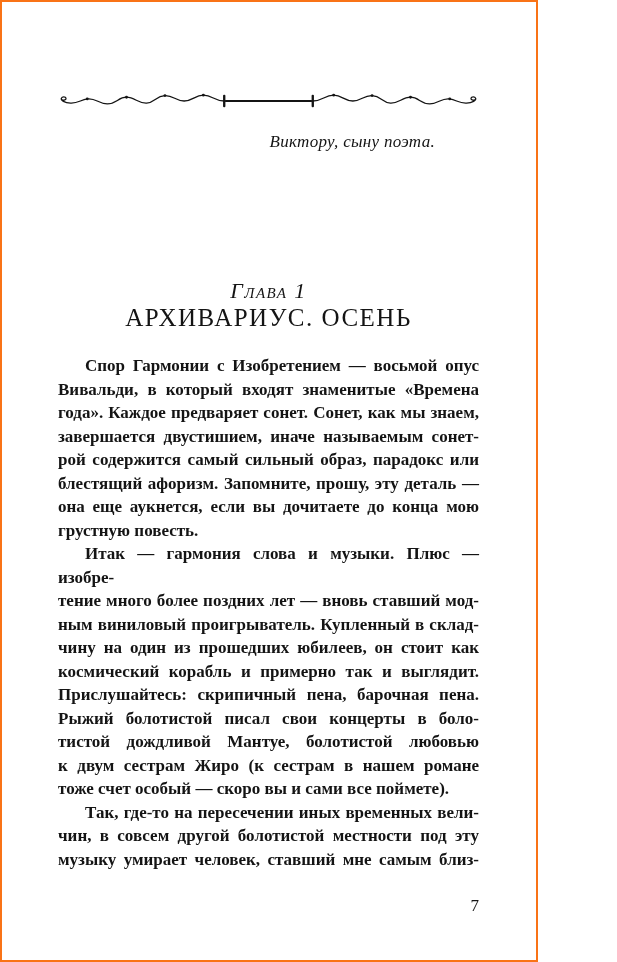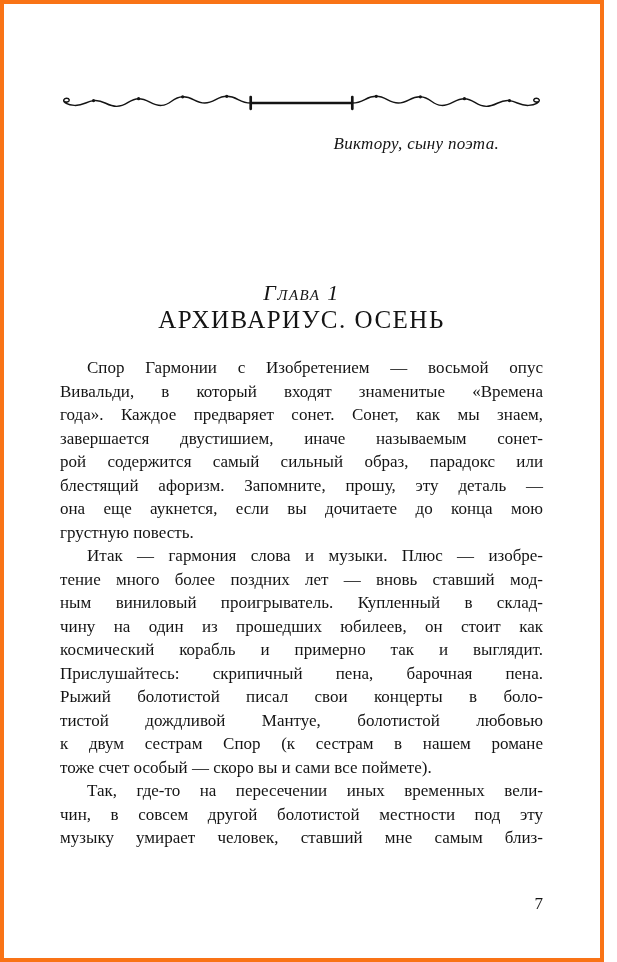--- a/index.html
+++ b/index.html
@@ -2,24 +2,24 @@
 <html><head>
 <meta charset="utf-8">
 <style>
   html, body {
     margin: 0;
     padding: 0;
     background: #ffffff;
   }
   .page {
     position: relative;
-    width: 604px;
+    width: 538px;
     height: 962px;
     box-sizing: border-box;
-    border: 4px solid #f97316;
+    border: 2px solid #f97316;
     background: #ffffff;
     font-family: "Liberation Serif", "DejaVu Serif", serif;
     color: #141414;
     overflow: hidden;
   }
   .content {
     position: absolute;
     left: 56px;
     right: 57px;
     top: 0;
@@ -53,20 +53,21 @@
   }
   .body-text {
     margin-top: 22px;
     font-size: 17px;
     line-height: 23.5px;
   }
   .line {
     text-align: justify;
     text-align-last: justify;
     white-space: normal;
+    font-weight: bold;
   }
   .line.first { text-indent: 27px; }
   .line.lastline { text-align-last: left; }
   .page-number {
     position: absolute;
     right: 57px;
     bottom: 44px;
     font-size: 17px;
   }
 </style>
@@ -107,21 +108,21 @@
         <div class="line">она еще аукнется, если вы дочитаете до конца мою</div>
         <div class="line lastline">грустную повесть.</div>
         <div class="line first">Итак — гармония слова и музыки. Плюс — изобре-</div>
         <div class="line">тение много более поздних лет — вновь ставший мод-</div>
         <div class="line">ным виниловый проигрыватель. Купленный в склад-</div>
         <div class="line">чину на один из прошедших юбилеев, он стоит как</div>
         <div class="line">космический корабль и примерно так и выглядит.</div>
         <div class="line">Прислушайтесь: скрипичный пена, барочная пена.</div>
         <div class="line">Рыжий болотистой писал свои концерты в боло-</div>
         <div class="line">тистой дождливой Мантуе, болотистой любовью</div>
-        <div class="line">к двум сестрам Спор (к сестрам в нашем романе</div>
+        <div class="line">к двум сестрам Жиро (к сестрам в нашем романе</div>
         <div class="line lastline">тоже счет особый — скоро вы и сами все поймете).</div>
         <div class="line first">Так, где-то на пересечении иных временных вели-</div>
         <div class="line">чин, в совсем другой болотистой местности под эту</div>
         <div class="line">музыку умирает человек, ставший мне самым близ-</div>
       </div>
 
   </div>
 
   <div class="page-number">7</div>
 </div>

